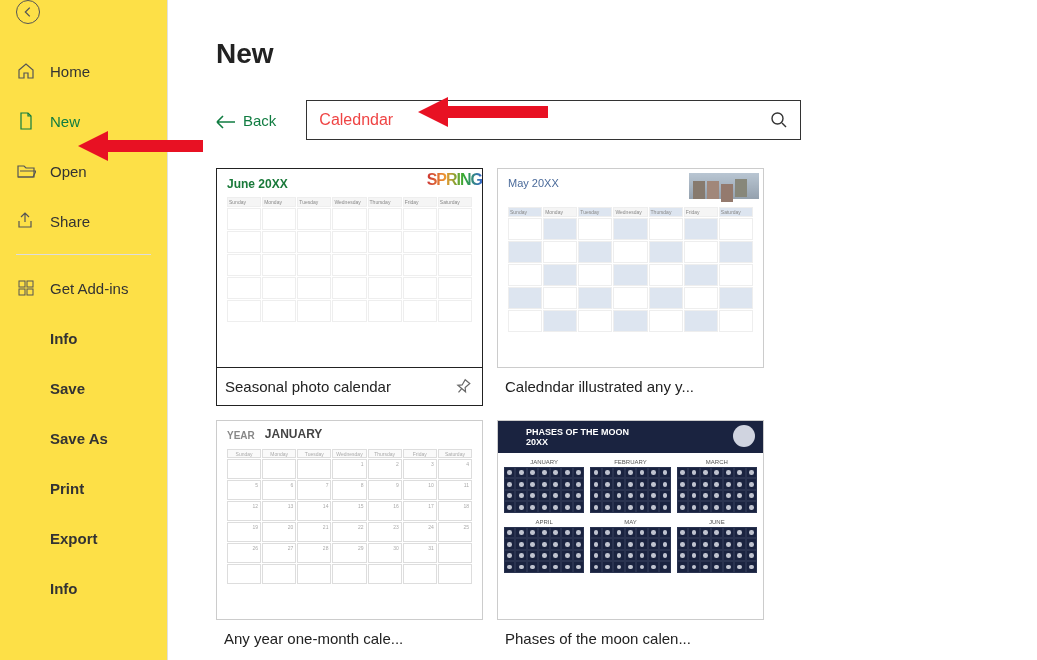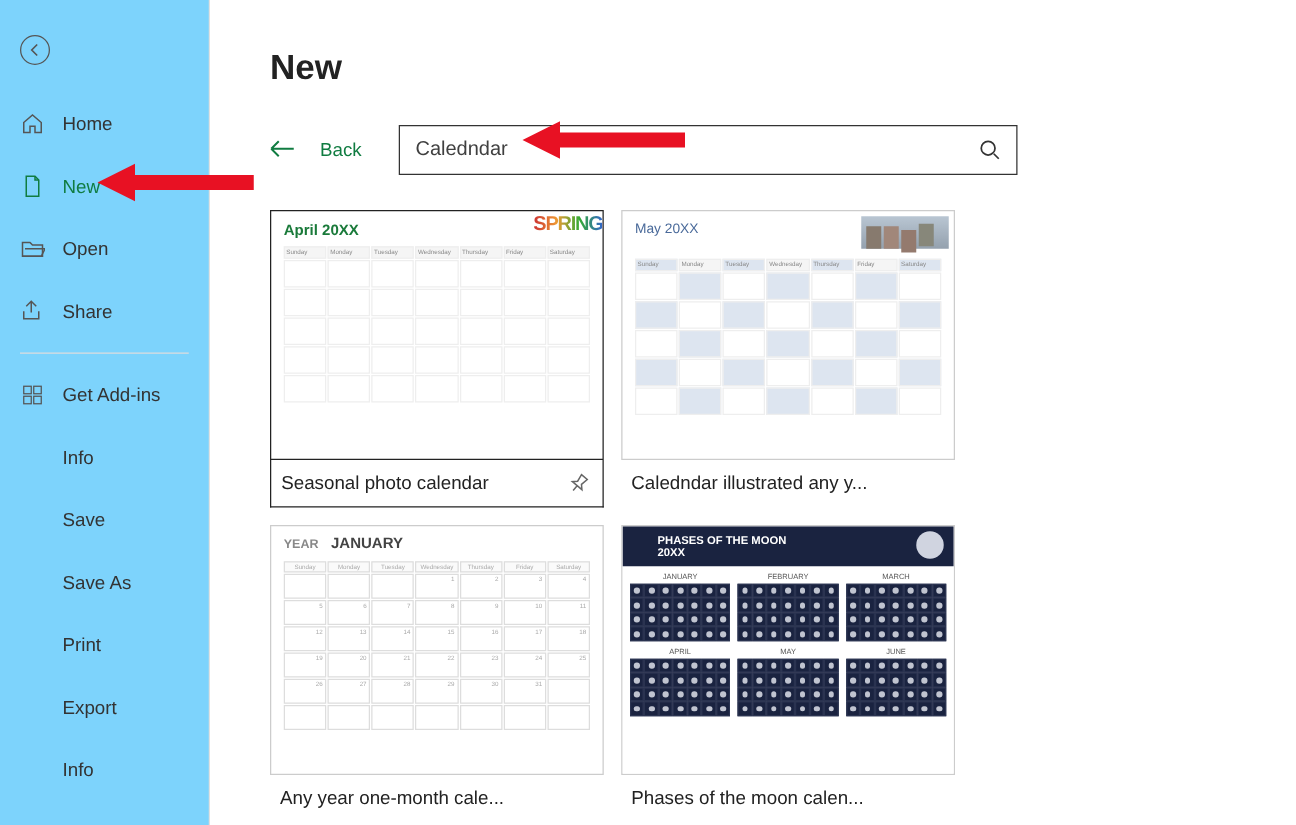--- a/index.html
+++ b/index.html
@@ -1,35 +1,35 @@
 <!DOCTYPE html>
 <html><head>
 <meta charset="utf-8">
 <style>
 * { margin: 0; padding: 0; box-sizing: border-box; }
 body { font-family: "Segoe UI", Arial, sans-serif; background: #fff; width: 1037px; height: 660px; overflow: hidden; position: relative; }
 
-.sidebar { position: absolute; left: 0; top: 0; width: 168px; height: 660px; background: #7dd3fc; border-right: 1px solid #e0e0e0; padding-top: 28px; }
+.sidebar { position: absolute; left: 0; top: 0; width: 168px; height: 660px; background: #fde047; border-right: 1px solid #e0e0e0; }
 .back-circle { width: 24px; height: 24px; border: 1.5px solid #555; border-radius: 50%; margin-left: 16px; display: flex; align-items: center; justify-content: center; cursor: pointer; }
 .back-circle svg { width: 14px; height: 14px; }
 .nav-list { margin-top: 30px; }
 .nav-item { display: flex; align-items: center; padding: 8px 16px; cursor: pointer; font-size: 15px; color: #333; gap: 14px; height: 34px; margin-bottom: 16px; }
 .nav-item.active { color: #107c41; font-weight: 400; }
 .nav-item .icon { width: 20px; height: 20px; display: flex; align-items: center; justify-content: center; flex-shrink: 0; }
 .nav-divider { border: none; border-top: 1px solid #ddd; margin: 4px 16px 16px 16px; }
-.nav-item.no-icon { padding-left: 50px; }
+.nav-item.no-icon { padding-left: 50px; font-weight: bold; }
 
 .main { position: absolute; left: 168px; top: 0; right: 0; bottom: 0; padding: 38px 48px 0 48px; background: #fff; overflow: hidden; }
 .page-title { font-size: 28px; font-weight: 600; color: #222; margin-bottom: 30px; }
 
 .search-row { display: flex; align-items: center; gap: 30px; margin-bottom: 28px; }
-.back-link { display: flex; align-items: flex-start; gap: 20px; color: #107c41; font-size: 15px; cursor: pointer; }
+.back-link { display: flex; align-items: flex-end; gap: 7px; color: #107c41; font-size: 15px; cursor: pointer; }
 .back-link svg { width: 20px; height: 14px; }
 .search-box { flex: 0 0 495px; height: 40px; border: 1px solid #333; display: flex; align-items: center; padding: 0 12px; background: #fff; }
-.search-box input { flex: 1; border: none; outline: none; font-size: 16px; color: #404040; background: transparent; }
+.search-box input { flex: 1; border: none; outline: none; font-size: 16px; color: #ef4444; background: transparent; }
 .search-icon { width: 18px; height: 18px; cursor: pointer; }
 
 .templates { display: flex; flex-wrap: wrap; gap: 14px; }
 .template-card { width: 267px; background: #fff; cursor: pointer; }
 .template-card.selected .thumb { border: 1.5px solid #222; }
 .thumb { width: 267px; height: 200px; border: 1px solid #ccc; background: #fff; position: relative; overflow: hidden; }
 .template-label-row { display: flex; align-items: center; padding: 10px 8px; gap: 8px; position: relative; }
 .template-label { font-size: 15px; color: #222; text-align: center; }
 .pin-icon { width: 18px; height: 18px; position: absolute; right: 10px; cursor: pointer; }
 .template-card.selected .template-label-row { border: 1.5px solid #222; border-top: none; }
@@ -163,21 +163,21 @@
           <path d="M12 12 L16 16" stroke="#333" stroke-width="1.4"></path>
         </svg>
     </div>
   </div>
 
   <div class="templates">
 
     <div class="template-card selected">
       <div class="thumb">
         <div class="mini-cal">
-          <div class="cal-title">April 20XX</div>
+          <div class="cal-title">June 20XX</div>
           <div class="spring-deco">SPRING</div>
           <div class="mini-grid">
             <div class="hdr">Sunday</div>
               <div class="hdr">Monday</div>
               <div class="hdr">Tuesday</div>
               <div class="hdr">Wednesday</div>
               <div class="hdr">Thursday</div>
               <div class="hdr">Friday</div>
               <div class="hdr">Saturday</div>
             <div></div>

